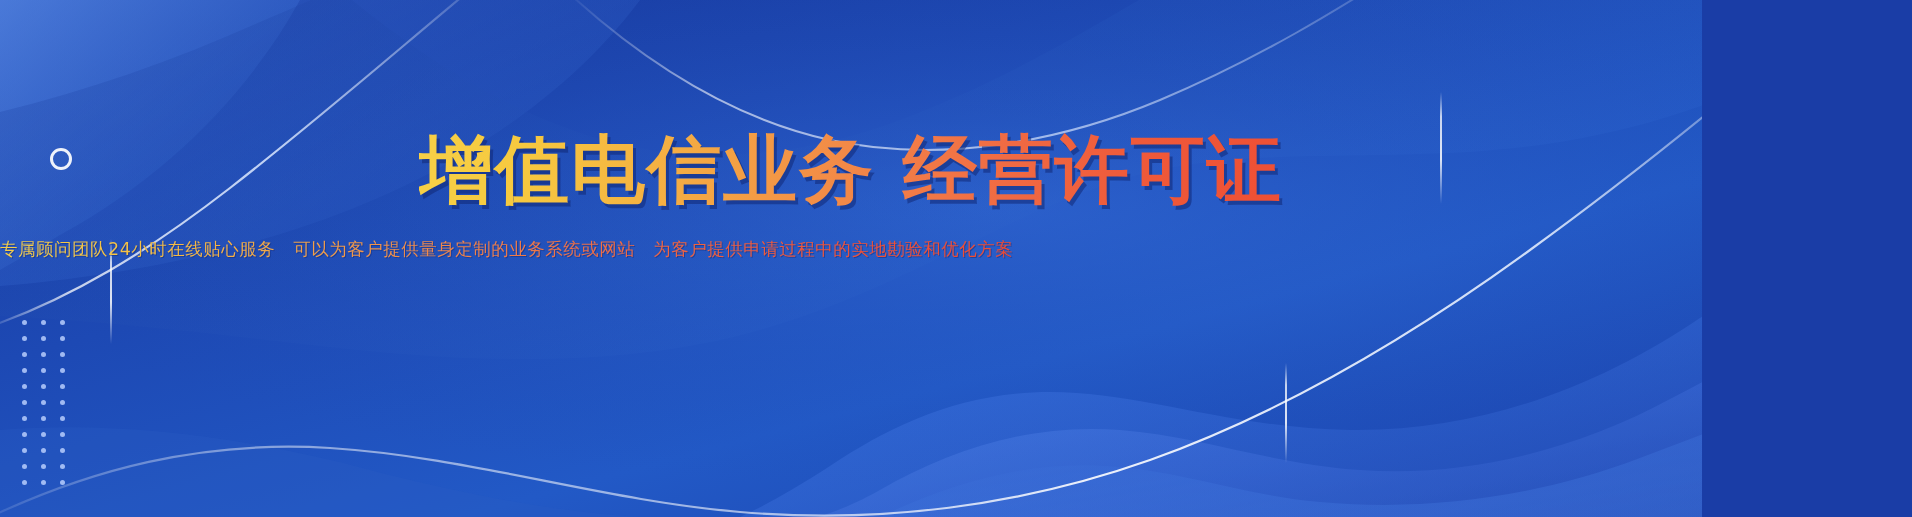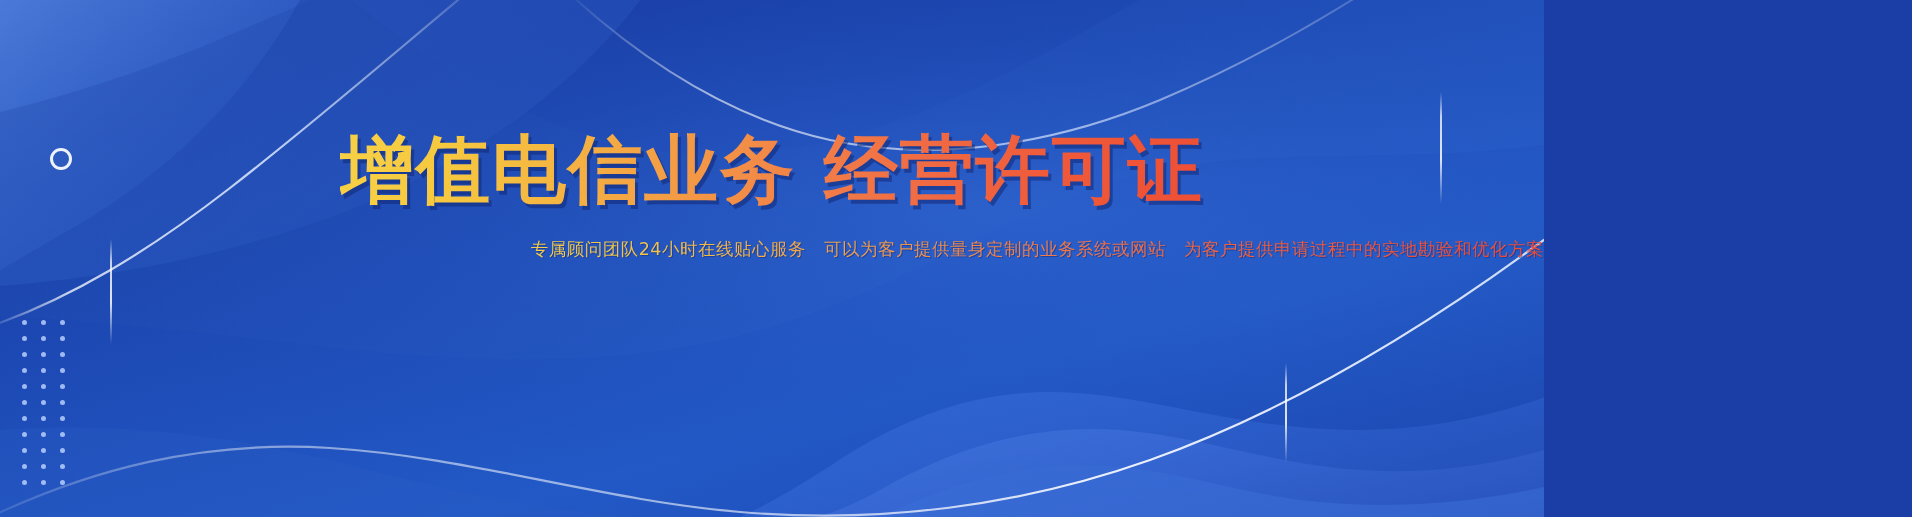--- a/index.html
+++ b/index.html
@@ -4,21 +4,21 @@
 <style>
   * { margin:0; padding:0; box-sizing:border-box; }
   html, body {
     width:1912px; height:517px;
     overflow:hidden;
     background:#1a3da6;
     font-family:"Liberation Sans", sans-serif;
   }
   #banner {
     position:relative;
-    width:1544px; height:517px;
+    width:1702px; height:517px;
     overflow:hidden;
     background: linear-gradient(105deg, #17379c 0%, #1c44b0 28%, #2158c4 55%, #1e4ebb 78%, #1a3da6 100%);
   }
   .layer { position:absolute; inset:0; width:100%; height:100%; }
   .layer svg { display:block; width:1912px; height:517px; }
 
   
   #title-wrap {
     position:absolute;
     left:0; right:0;
@@ -48,21 +48,21 @@
     -webkit-text-fill-color:transparent;
     filter: drop-shadow(3px 4px 0px rgba(16,40,118,0.55));
     white-space:nowrap;
   }
 
   
   #subtitle-wrap {
     position:absolute;
     left:0; right:0;
     top:237px;
-    text-align:right;
+    text-align:left;
     z-index:20;
   }
   #subtitle {
     display:inline-block;
     font-family:"DejaVu Sans", sans-serif;
     font-size:17.5px;
     font-weight:500;
     letter-spacing:0.5px;
     white-space:nowrap;
     background-image: linear-gradient(93deg,

